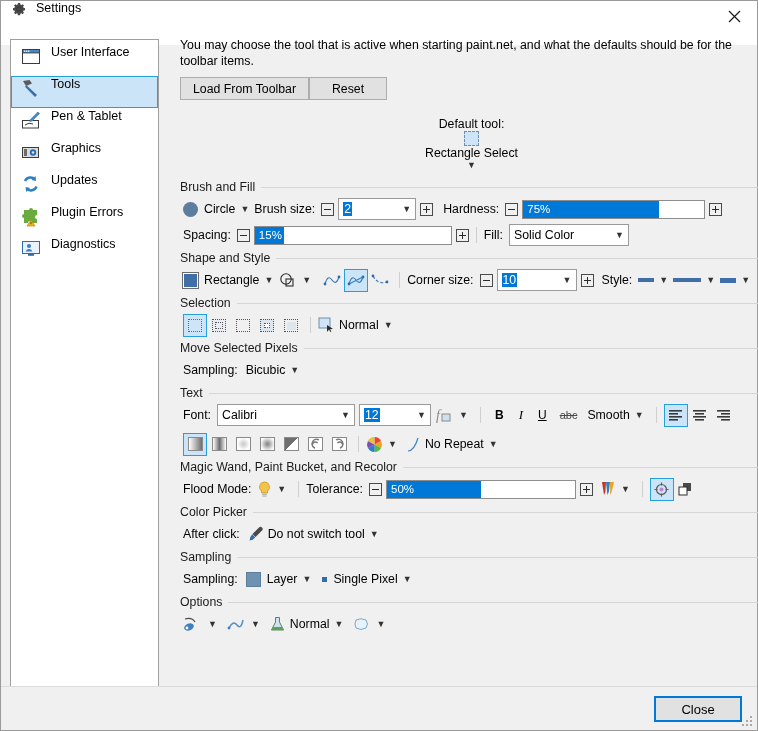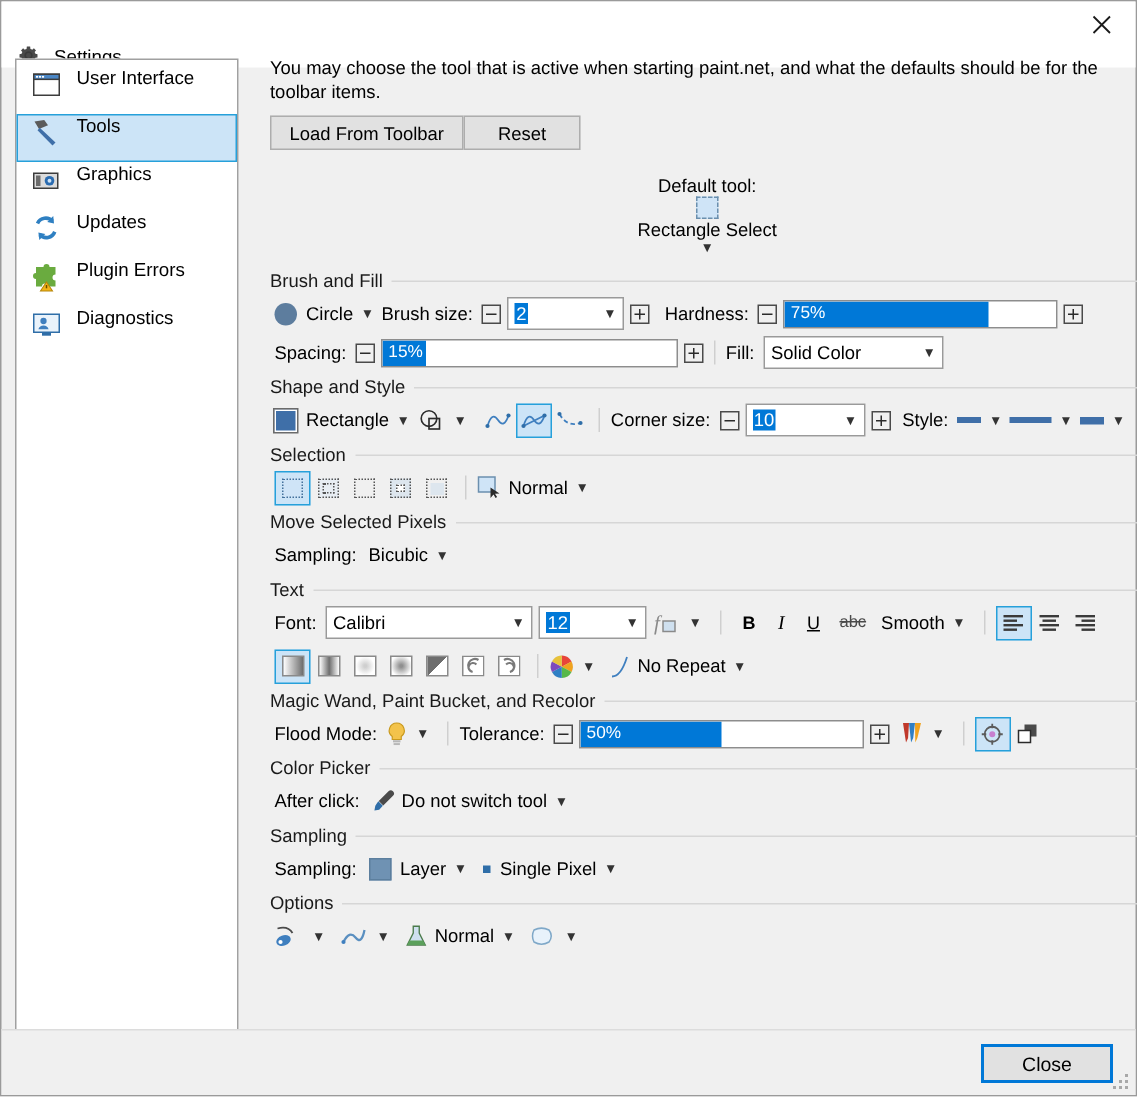--- a/index.html
+++ b/index.html
@@ -15,21 +15,21 @@
   #window {
     position: relative;
     width: 758px; height: 731px;
     background: #f0f0f0;
     border: 1px solid #9a9a9a;
   }
   
   #titlebar {
     height: 44px;
     background: #ffffff;
-    display: flex; align-items: flex-end;
+    display: flex; align-items: flex-start;
     padding-left: 10px;
     position: relative;
   }
   #titlebar .gear { width: 16px; height: 16px; margin-right: 9px; }
   #title-text { font-size: 12.5px; color: #000; }
   #close-x {
     position: absolute; right: 0; top: 0;
     width: 46px; height: 30px;
     display: flex; align-items: center; justify-content: center;
     cursor: default;
@@ -251,20 +251,29 @@
       </div>
 
       <div class="nav-item selected">
         <svg class="nav-icon" viewBox="0 0 22 22">
           <path d="M3 4 L9.5 3 L12 6.5 L6 9 Z" fill="#5b5b5b"></path>
           <path d="M6.5 8.2 L17 18 L15 20 L5 9.8 Z" fill="#3f6fa8"></path>
         </svg>
         <span class="nav-label">Tools</span>
       </div>
 
+      <div class="nav-item">
+        <svg class="nav-icon" viewBox="0 0 22 22">
+          <rect x="2.5" y="11.5" width="16" height="7.5" fill="#fff" stroke="#3c3c3c"></rect>
+          <path d="M5 16 Q9 13 13 15" stroke="#3c3c3c" fill="none" stroke-width="1"></path>
+          <path d="M10 10.5 L17.5 3 L19.5 5 L12 12.5 L9.5 13 Z" fill="#4a86c5"></path>
+          <path d="M17.5 3 L19.5 5" stroke="#2c5685" stroke-width="1"></path>
+        </svg>
+        <span class="nav-label">Pen &amp; Tablet</span>
+      </div>
 
       <div class="nav-item">
         <svg class="nav-icon" viewBox="0 0 22 22">
           <rect x="2.5" y="6.5" width="16" height="10" fill="#dcdcdc" stroke="#3c3c3c"></rect>
           <rect x="4" y="8" width="3" height="7" fill="#6b6b6b"></rect>
           <circle cx="13" cy="11.5" r="3.2" fill="#2a6bb0"></circle>
           <circle cx="13" cy="11.5" r="1.3" fill="#cfe4f7"></circle>
         </svg>
         <span class="nav-label">Graphics</span>
       </div>

